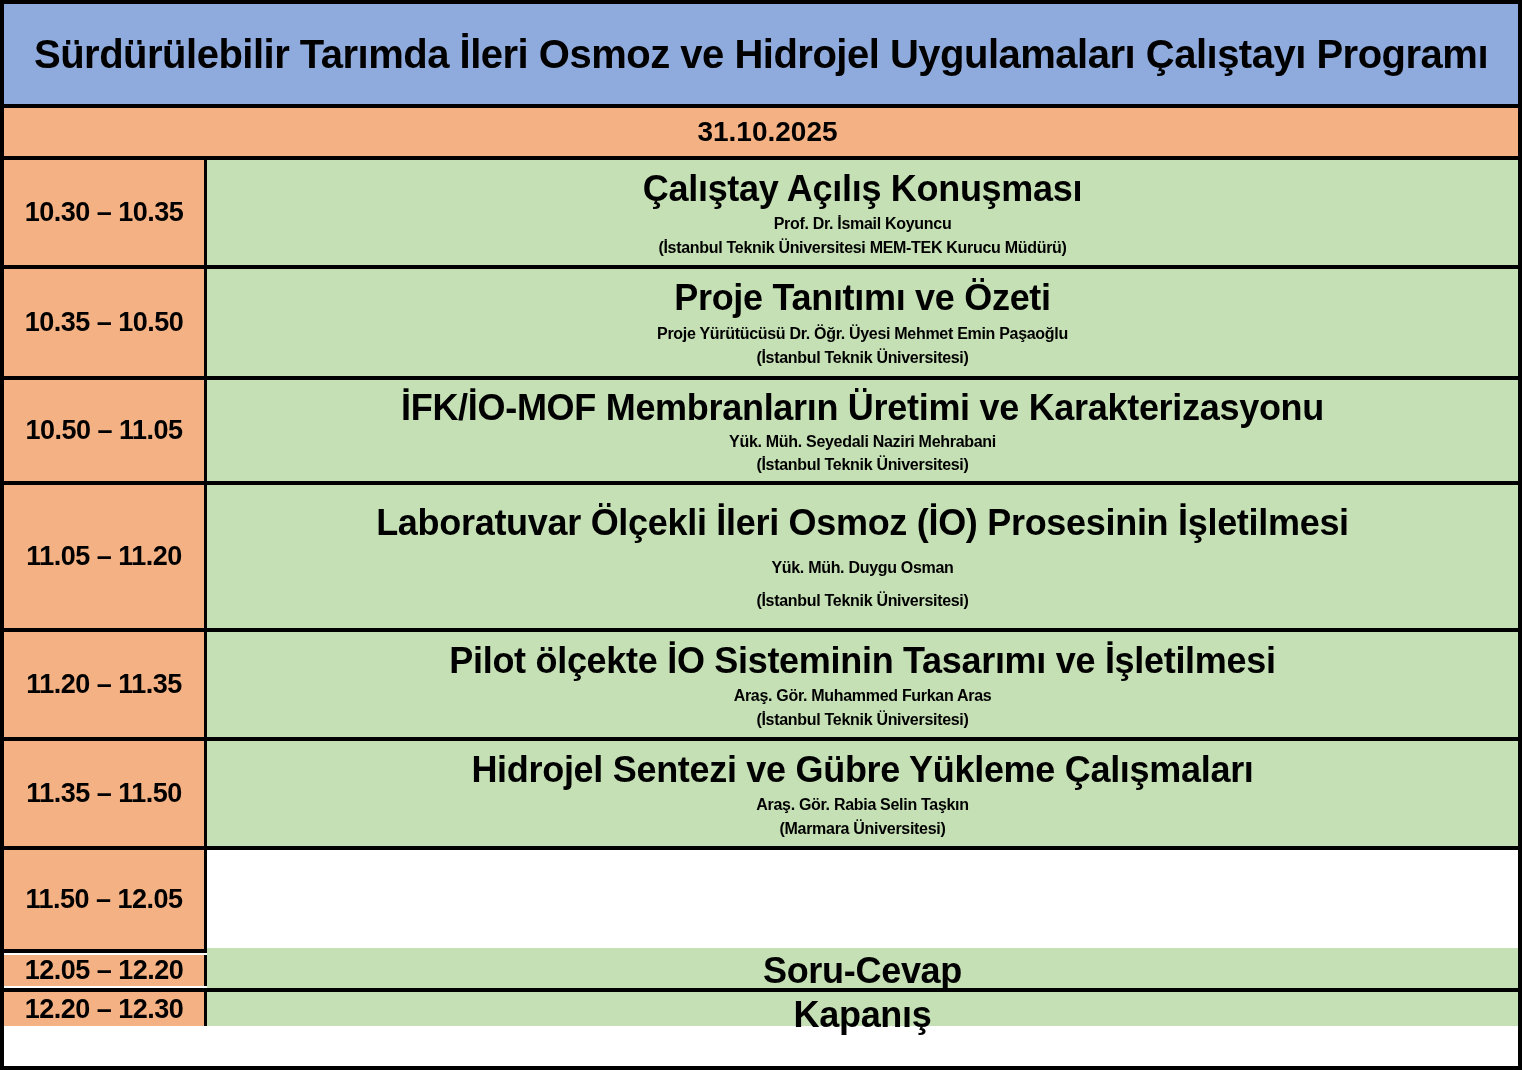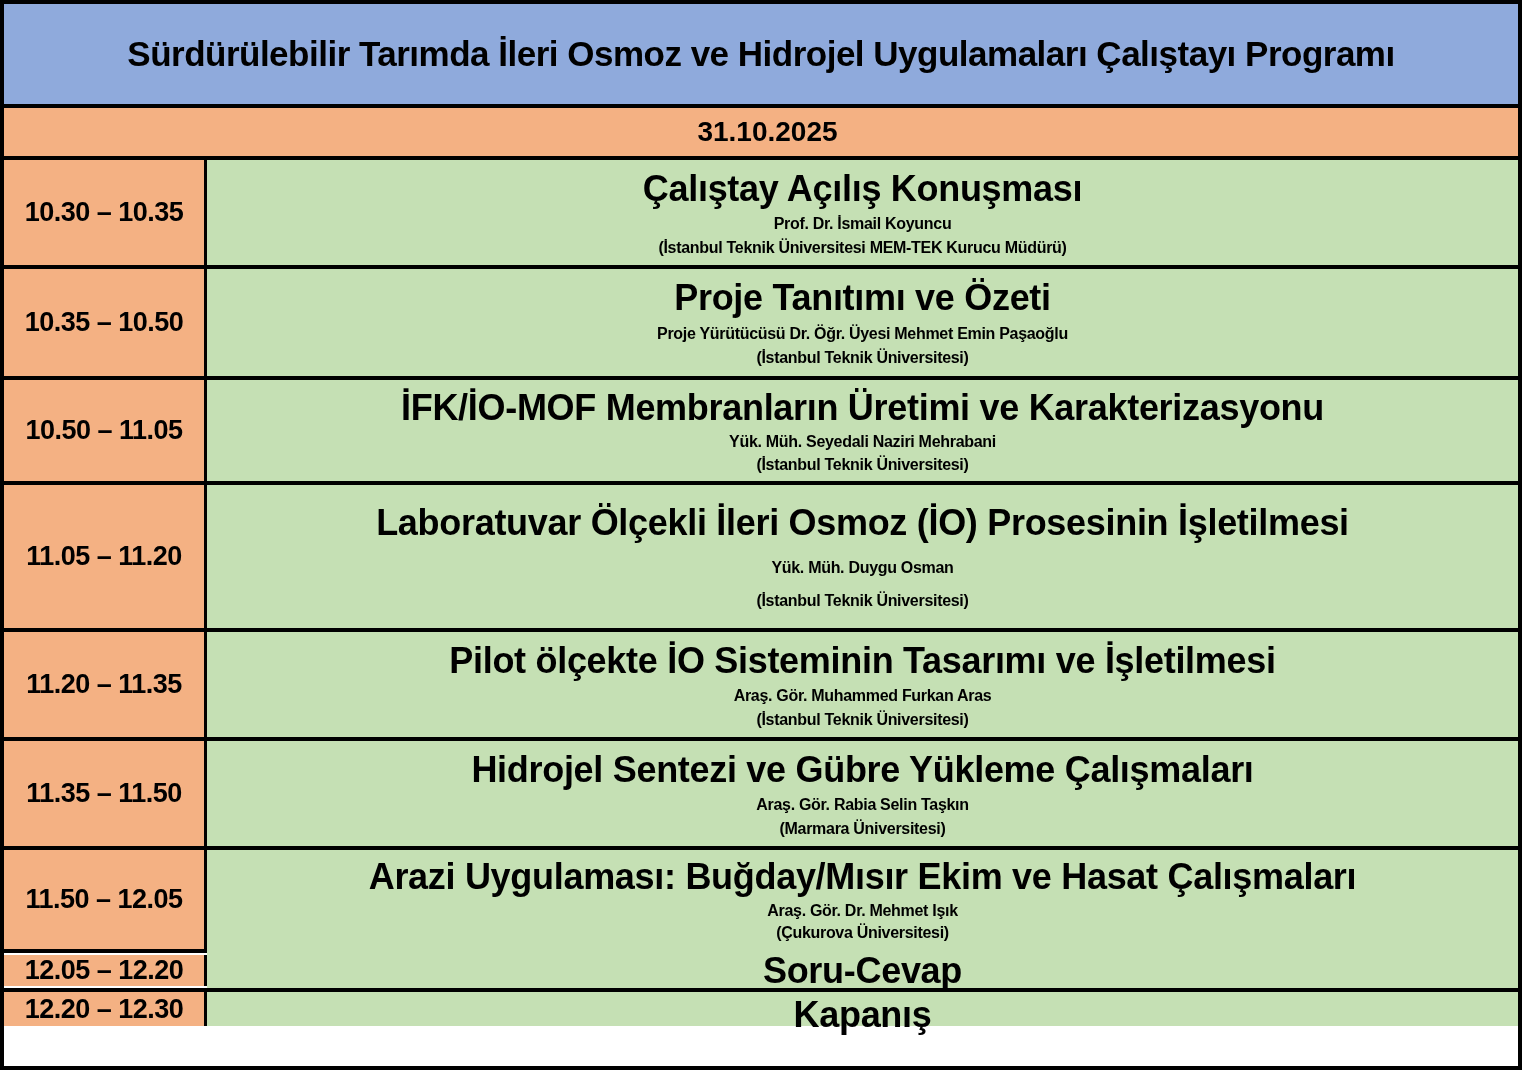--- a/index.html
+++ b/index.html
@@ -25,21 +25,21 @@
     flex: 0 0 auto;
   }
   .row:first-child { border-top: none; }
   .header-row {
     height: 100px;
     background: #8FAADC;
     align-items: center;
     justify-content: center;
   }
   .header-title {
-    font-size: 35px;
+    font-size: 40px;
     letter-spacing: -0.5px;
     text-align: center;
   }
   .date-row {
     height: 52px;
     background: #F4B183;
     align-items: center;
     justify-content: center;
     padding-left: 13px;
   }
@@ -139,25 +139,20 @@
     <div class="time-cell">11.35 – 11.50</div>
     <div class="content-cell">
       <div class="line title-line">Hidrojel Sentezi ve Gübre Yükleme Çalışmaları</div>
       <div class="line sub-line">Araş. Gör. Rabia Selin Taşkın</div>
       <div class="line sub-line">(Marmara Üniversitesi)</div>
     </div>
   </div>
 
   <div class="row h-3line-e">
     <div class="time-cell">11.50 – 12.05</div>
-    <div class="content-cell">
-      <div class="line title-line">Arazi Uygulaması: Buğday/Mısır Ekim ve Hasat Çalışmaları</div>
-      <div class="line sub-line">Araş. Gör. Dr. Mehmet Işık</div>
-      <div class="line sub-line">(Çukurova Üniversitesi)</div>
-    </div>
   </div>
 
   <div class="row h-1line">
     <div class="time-cell">12.05 – 12.20</div>
     <div class="content-cell">
       <div class="line title-line">Soru-Cevap</div>
     </div>
   </div>
 
   <div class="row h-1line-b">

